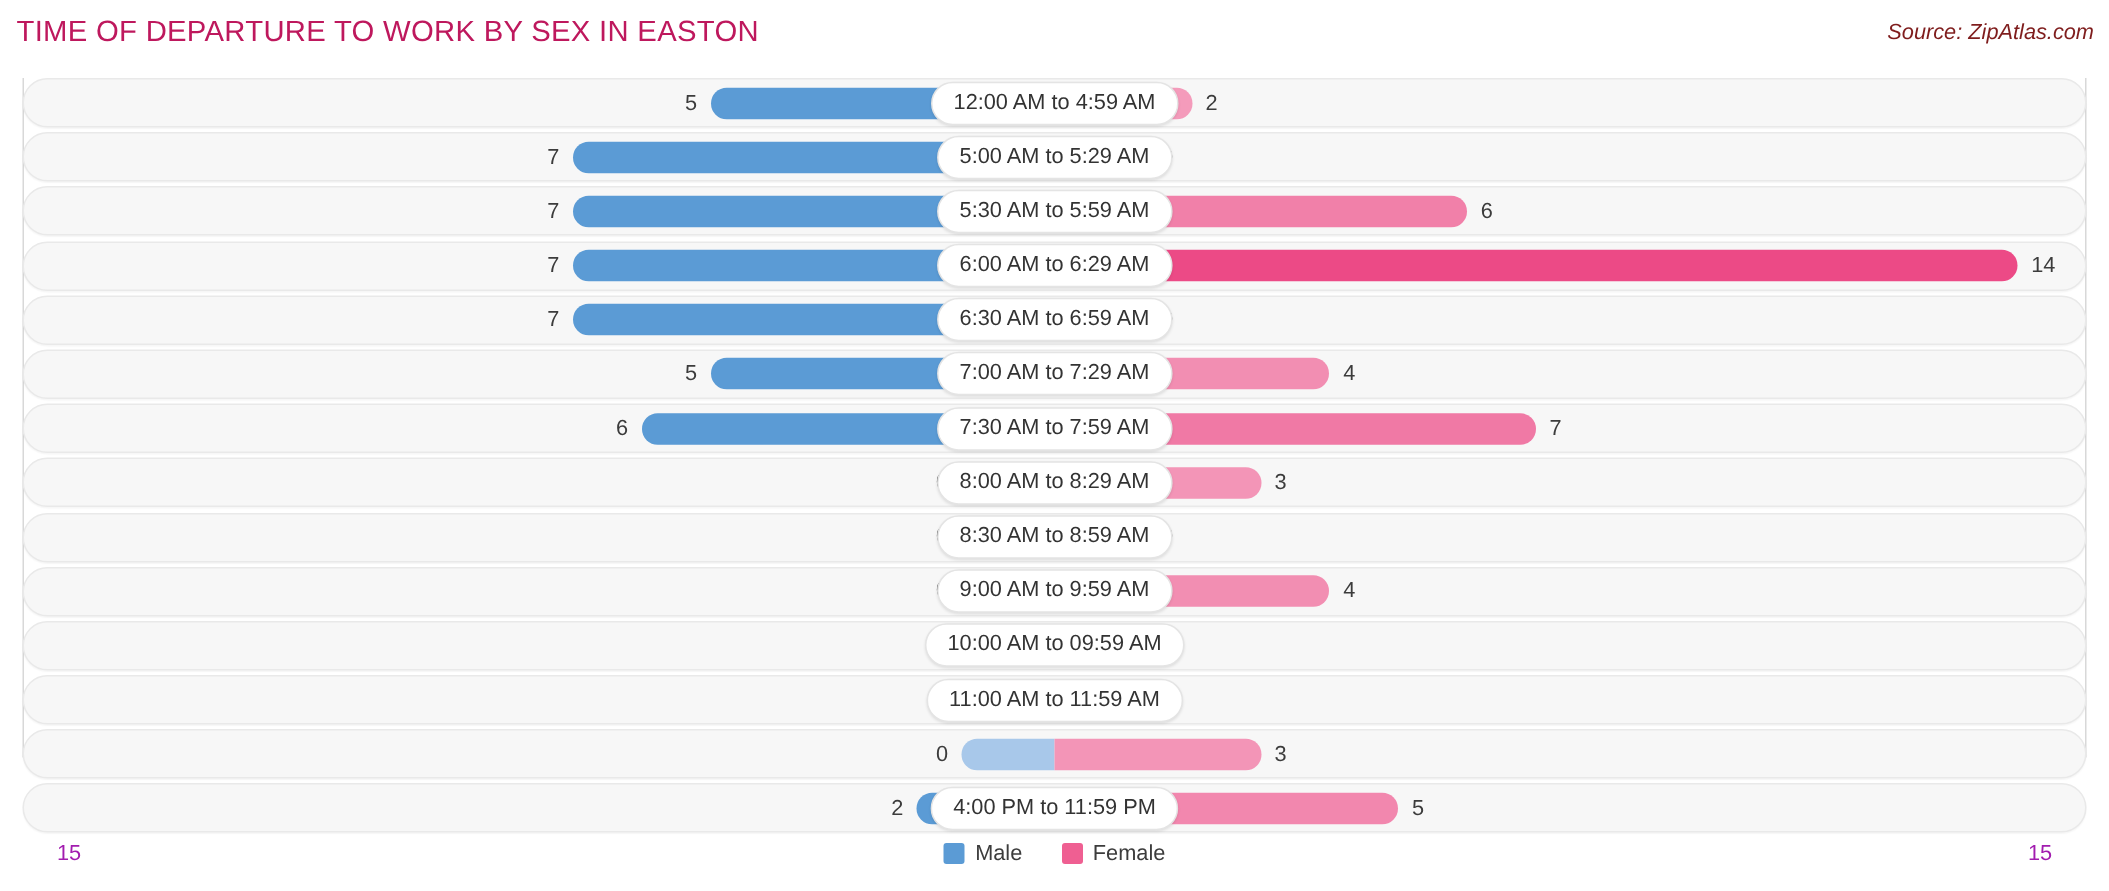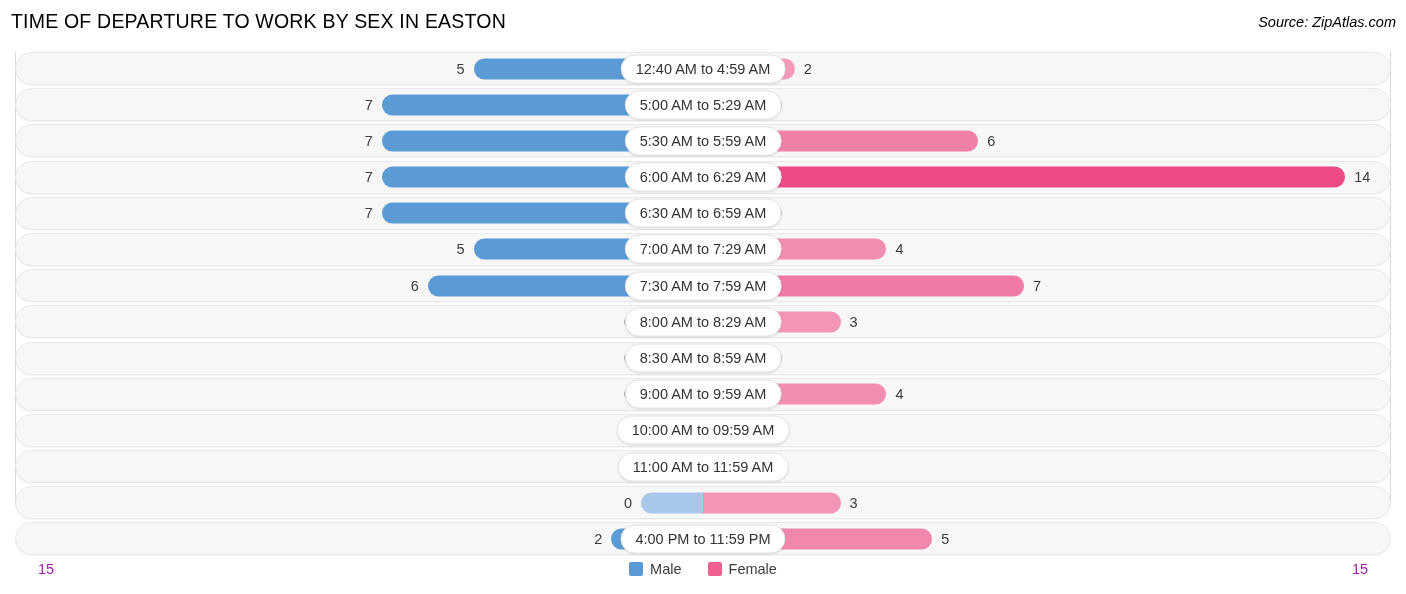--- a/index.html
+++ b/index.html
@@ -7,26 +7,26 @@
     width:1406px;height:594px;
     background:#ffffff;
     font-family:"Liberation Sans", sans-serif;
     overflow:hidden;
   }
   #page{position:relative;width:1406px;height:594px;}
 
   
   .title{
     position:absolute;left:11px;top:10px;
-    font-size:19.5px;color:#000000;letter-spacing:.2px;
+    font-size:19.5px;color:#be185d;letter-spacing:.2px;
     white-space:nowrap;
   }
   .source{
     position:absolute;right:10px;top:14px;
-    font-size:14.5px;color:#000000;font-style:italic;
+    font-size:14.5px;color:#7f1d1d;font-style:italic;
     white-space:nowrap;
   }
 
   
   .plot{
     position:absolute;left:0;top:52px;
     width:1406px;height:503px;
   }
   .axis-line{
     position:absolute;top:0;bottom:50px;width:1px;
@@ -123,21 +123,21 @@
   <div class="source">Source: ZipAtlas.com</div>
 
   <div class="plot">
     <div class="axis-line left"></div>
     <div class="axis-line right"></div>
     <div class="rows" id="rows">
         <div class="row">
           <div class="track">
             <div class="bar male" style="width: 229.333px; background: rgb(91, 155, 213);"></div>
             <div class="bar female" style="width: 91.7333px; background: rgb(244, 155, 187);"></div>
-            <div class="center-label">12:40 AM to 4:59 AM</div>
+            <div class="center-label">12:00 AM to 4:59 AM</div>
             <div class="val male-val" style="right: calc(50% + 238.333px);">5</div>
             <div class="val female-val" style="left: calc(50% + 100.733px);">2</div>
           </div>
         </div>
         <div class="row">
           <div class="track">
             <div class="bar male" style="width: 321.067px; background: rgb(91, 155, 213);"></div>
             <div class="bar female" style="width: 62px; background: rgb(245, 169, 196);"></div>
             <div class="center-label">5:00 AM to 5:29 AM</div>
             <div class="val male-val" style="right: calc(50% + 330.067px);">7</div>

